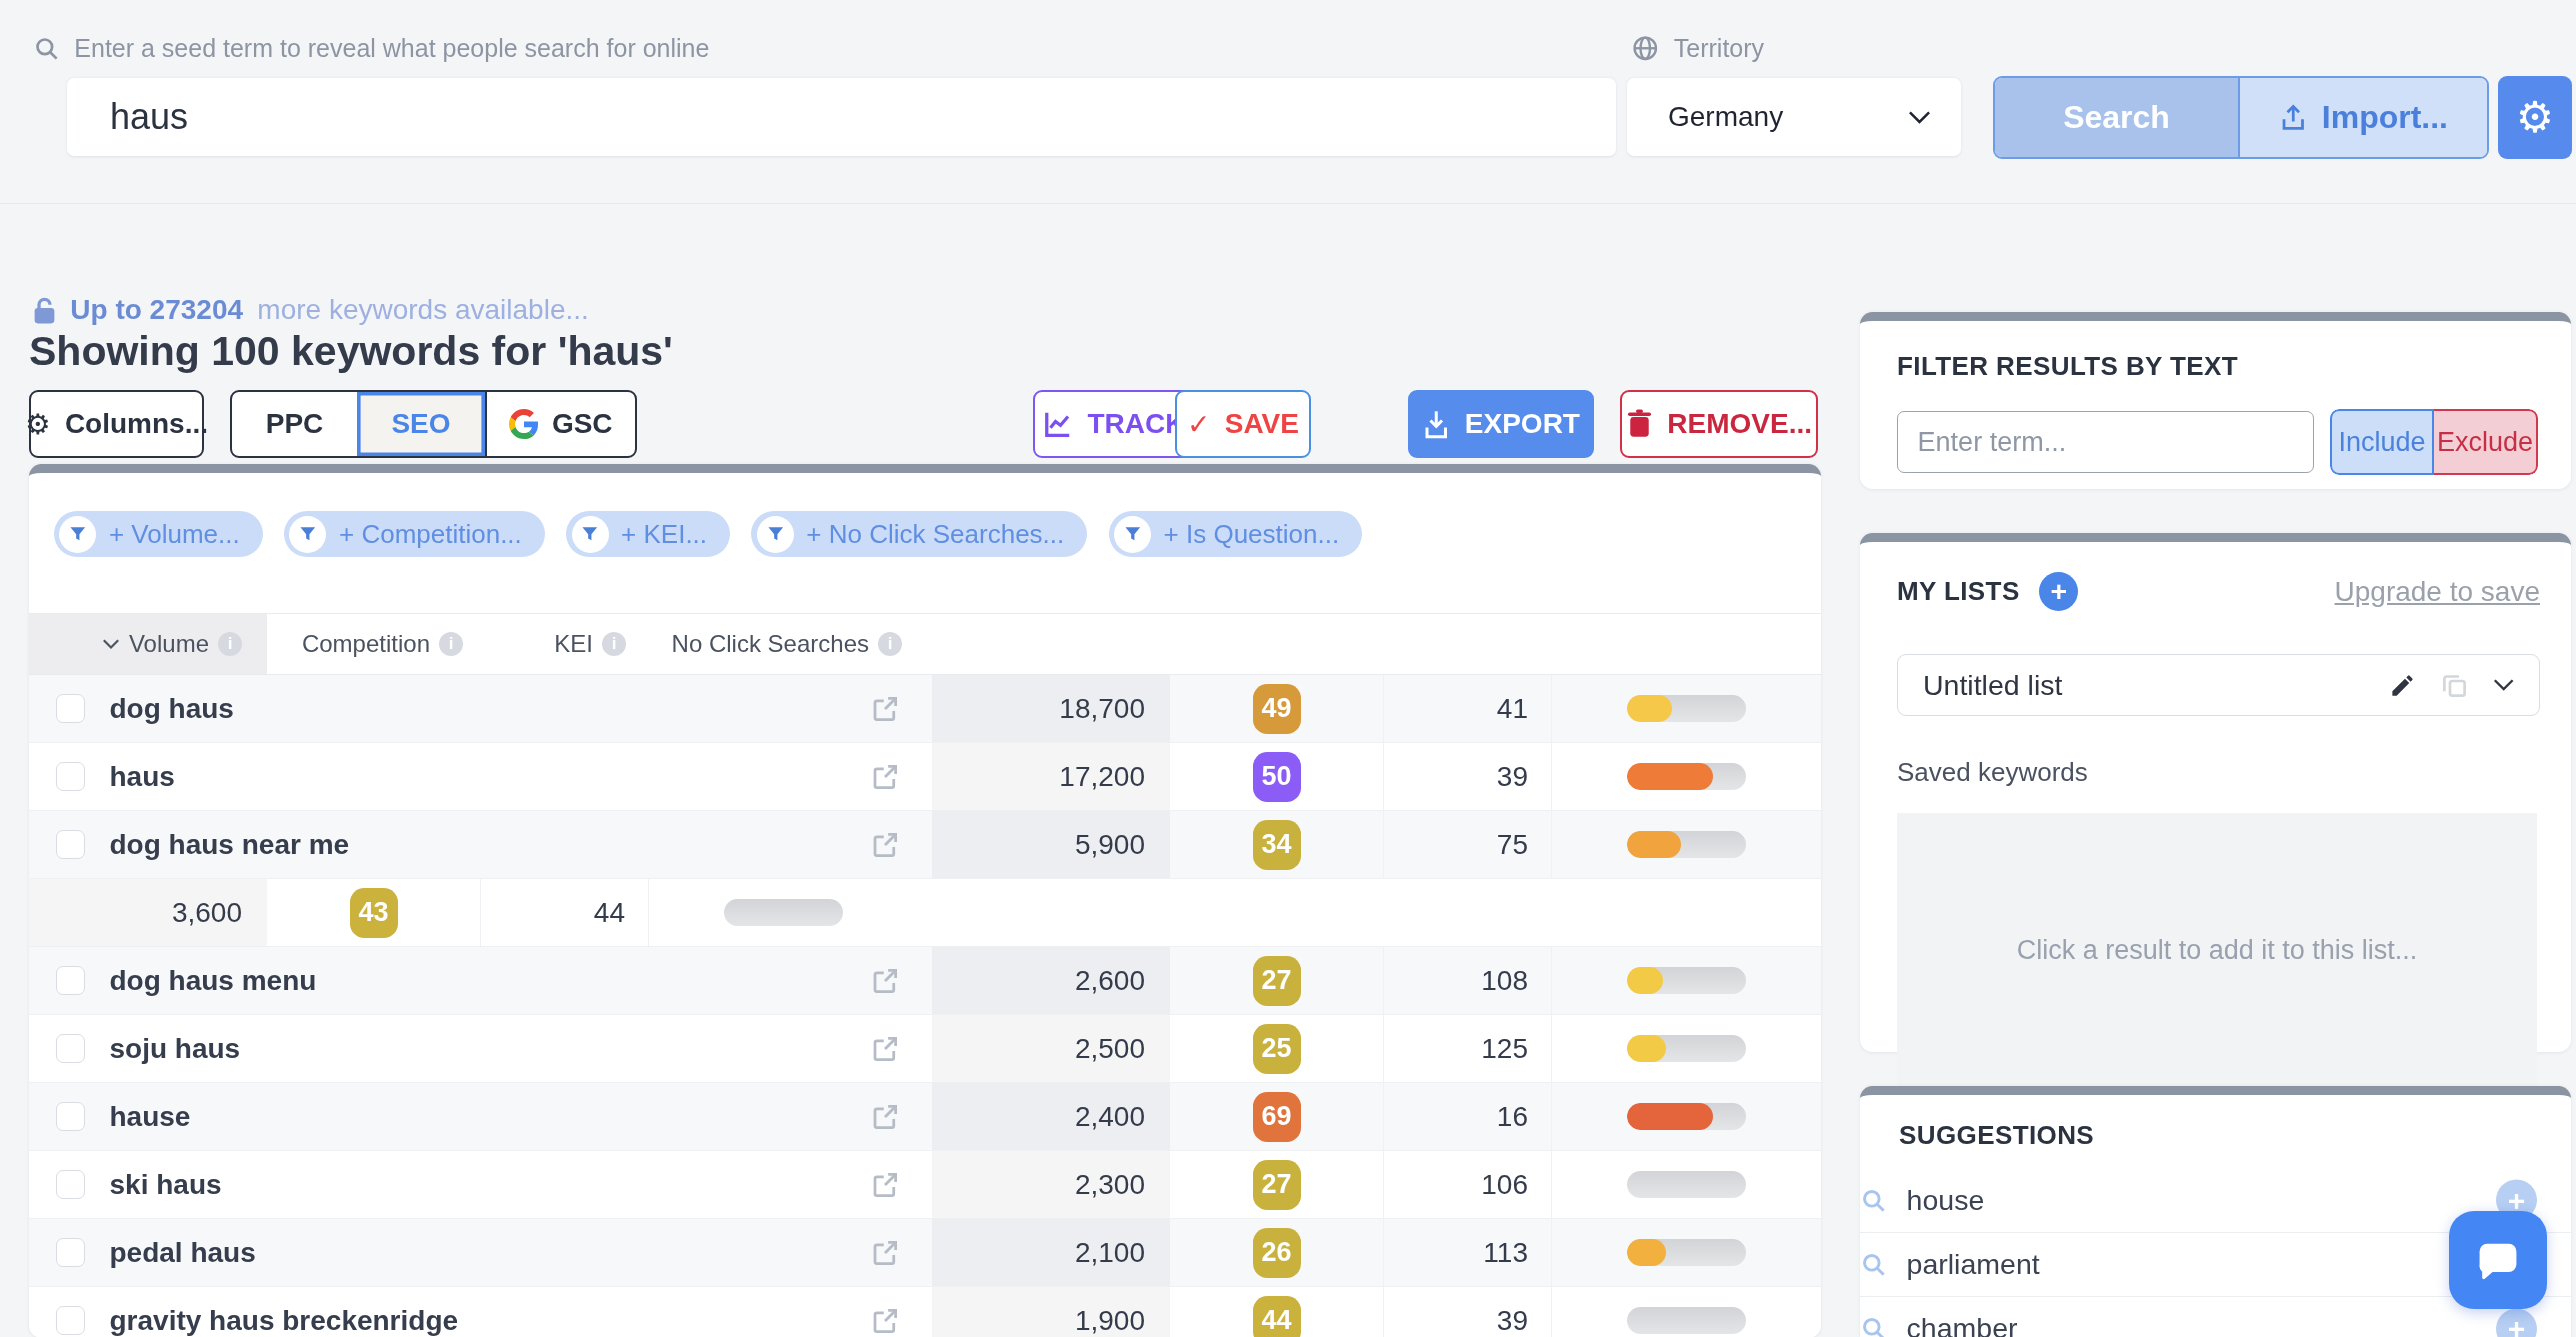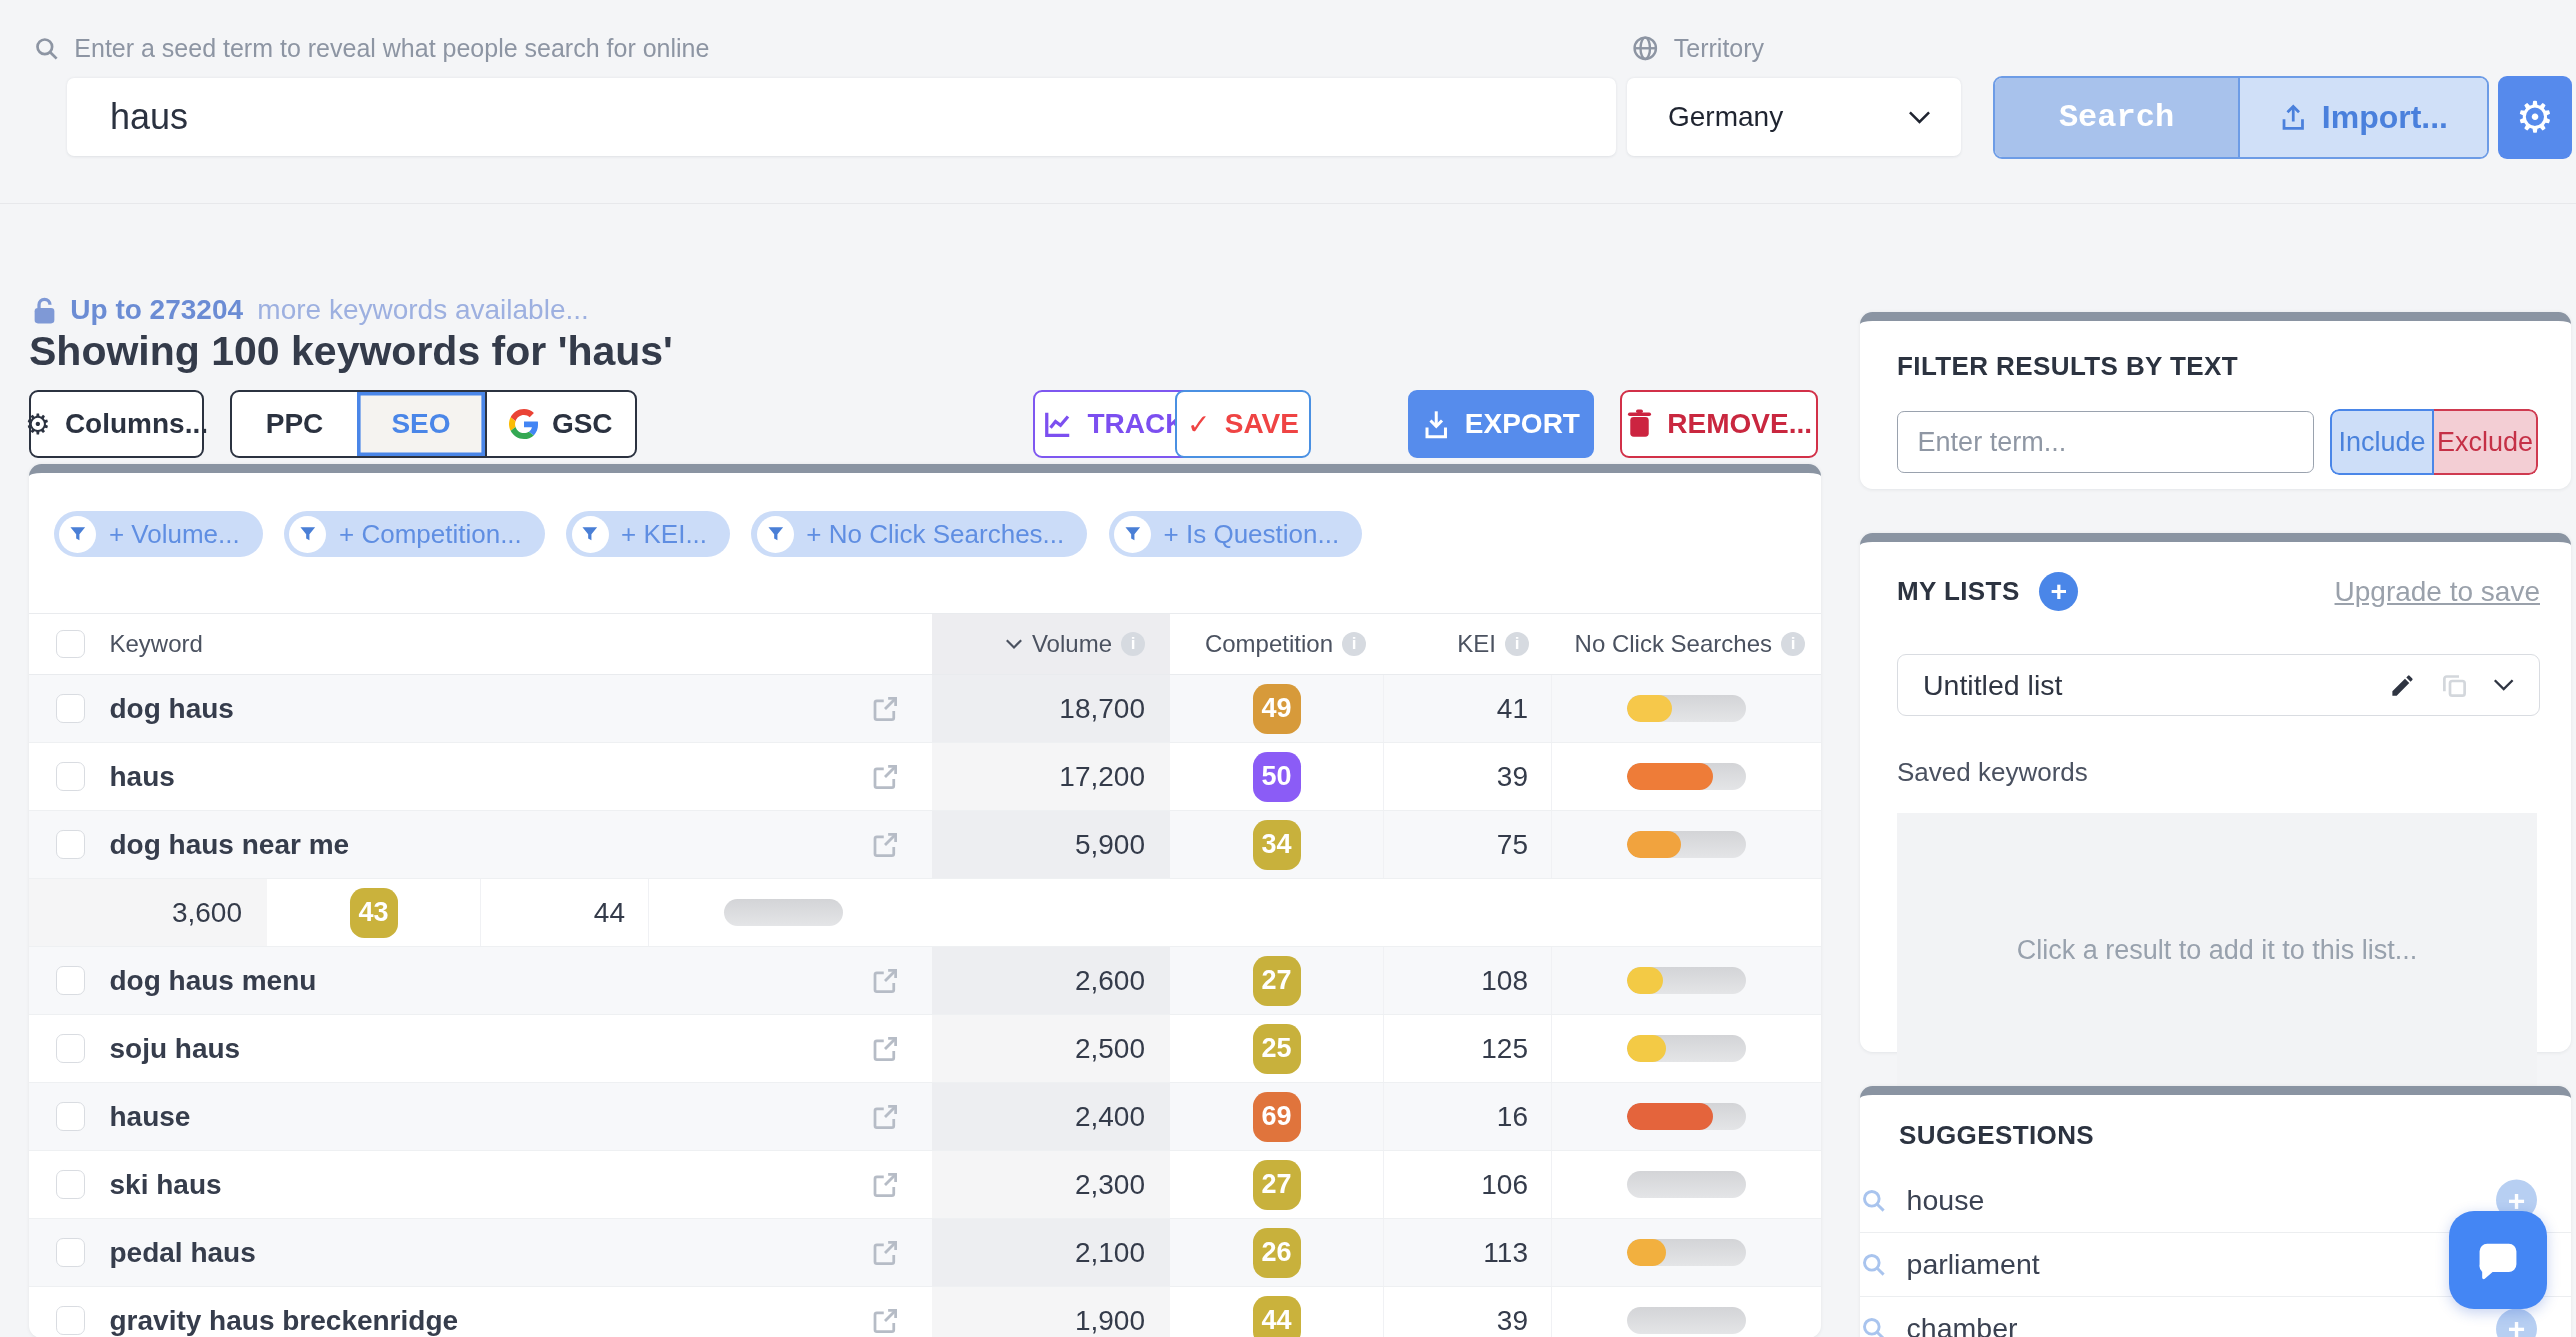--- a/index.html
+++ b/index.html
@@ -8,21 +8,21 @@
   #app { position:relative; width:2576px; height:1338px; overflow:hidden; }
 
   
   .topbar { position:absolute; left:0; top:0; width:2576px; height:204px; background:#f4f5f7; border-bottom:0.9px solid #e7e8eb; }
   .hint-row { position:absolute; display:flex; align-items:center; gap:14.3px; color:#8d95a3; font-size:25px; }
   .seed-hint { left:33px; top:34px; }
   .terr-hint { left:1631px; top:34px; }
   .seed-input { position:absolute; left:67px; top:78px; width:1549px; height:78px; background:#fff; border:none; border-radius:7.1px; box-shadow:0 0.9px 2.7px rgba(40,50,70,.10); font-size:36px; color:#2b3240; padding:0 27px 0 43px; font-family:inherit; }
   .territory-select { position:absolute; left:1627px; top:78px; width:334px; height:78px; background:#fff; border-radius:7.1px; box-shadow:0 0.9px 2.7px rgba(40,50,70,.10); display:flex; align-items:center; justify-content:space-between; padding:0 30px 0 41px; font-size:28px; color:#1f2430; cursor:pointer; }
   .btn-group { position:absolute; left:1993px; top:76px; width:496px; height:83px; border:2.7px solid #6d9ce6; border-radius:9px; display:flex; overflow:hidden; }
-  .btn-search { flex:0 0 245px; background:#a8c2ec; color:#fff; font-size:32px; font-weight:bold; border:none; border-right:2.7px solid #6d9ce6; cursor:pointer; font-family:Liberation Mono, monospace; }
+  .btn-search { flex:0 0 245px; background:#a8c2ec; color:#fff; font-size:32px; font-weight:bold; border:none; border-right:2.7px solid #6d9ce6; cursor:pointer; font-family:Liberation Sans, sans-serif; }
   .btn-import { flex:1; background:#d0e0f8; color:#4a80dc; font-size:32px; font-weight:bold; border:none; cursor:pointer; display:flex; align-items:center; justify-content:center; gap:14.3px; font-family:inherit; }
   .btn-gear { position:absolute; left:2498px; top:76px; width:74px; height:83px; background:#568aec; border:none; border-radius:9px; cursor:pointer; color:#fff; display:flex; align-items:center; justify-content:center; }
   .gear-glyph::after { content:'⚙'; font-family:"DejaVu Sans",sans-serif; }
   .btn-gear .gear-glyph { font-size:43px; line-height:1; }
 
   
   .upsell { position:absolute; left:33px; top:294px; display:flex; align-items:center; gap:14.3px; font-size:28px; }
   .upsell .strong { color:#6b8cd4; font-weight:bold; }
   .upsell .rest { color:#9db0e0; }
   .showing { position:absolute; left:29px; top:328px; font-size:41px; color:#343b4a; font-weight:600; }
@@ -277,24 +277,20 @@
     <span class="chip-icon">
       <svg width="19.6" height="19.6" viewBox="0 0 24 24" fill="#4a7fd6">
               <path d="M3 4h18l-7 8.5V20l-4-2.2v-5.3L3 4z"></path>
             </svg>
     </span>
     <span class="chip-label">+ Is Question...</span>
   </div>
 </div>
 
     <div class="thead">
-      <div class="col-kw">
-        <span class="checkbox"></span>
-        <span class="kw" style="font-weight:normal;color:#4b5260;">Keyword</span>
-      </div>
       <div class="col-vol">
         <span>
           <svg width="18" height="11.6" viewBox="0 0 20 12" fill="none" stroke="#4b5260" stroke-width="2.4">
               <polyline points="2,2 10,10 18,2"></polyline>
             </svg>
         </span>
         <span>Volume</span>
         <i class="info"></i>
       </div>
       <div class="col-comp">

